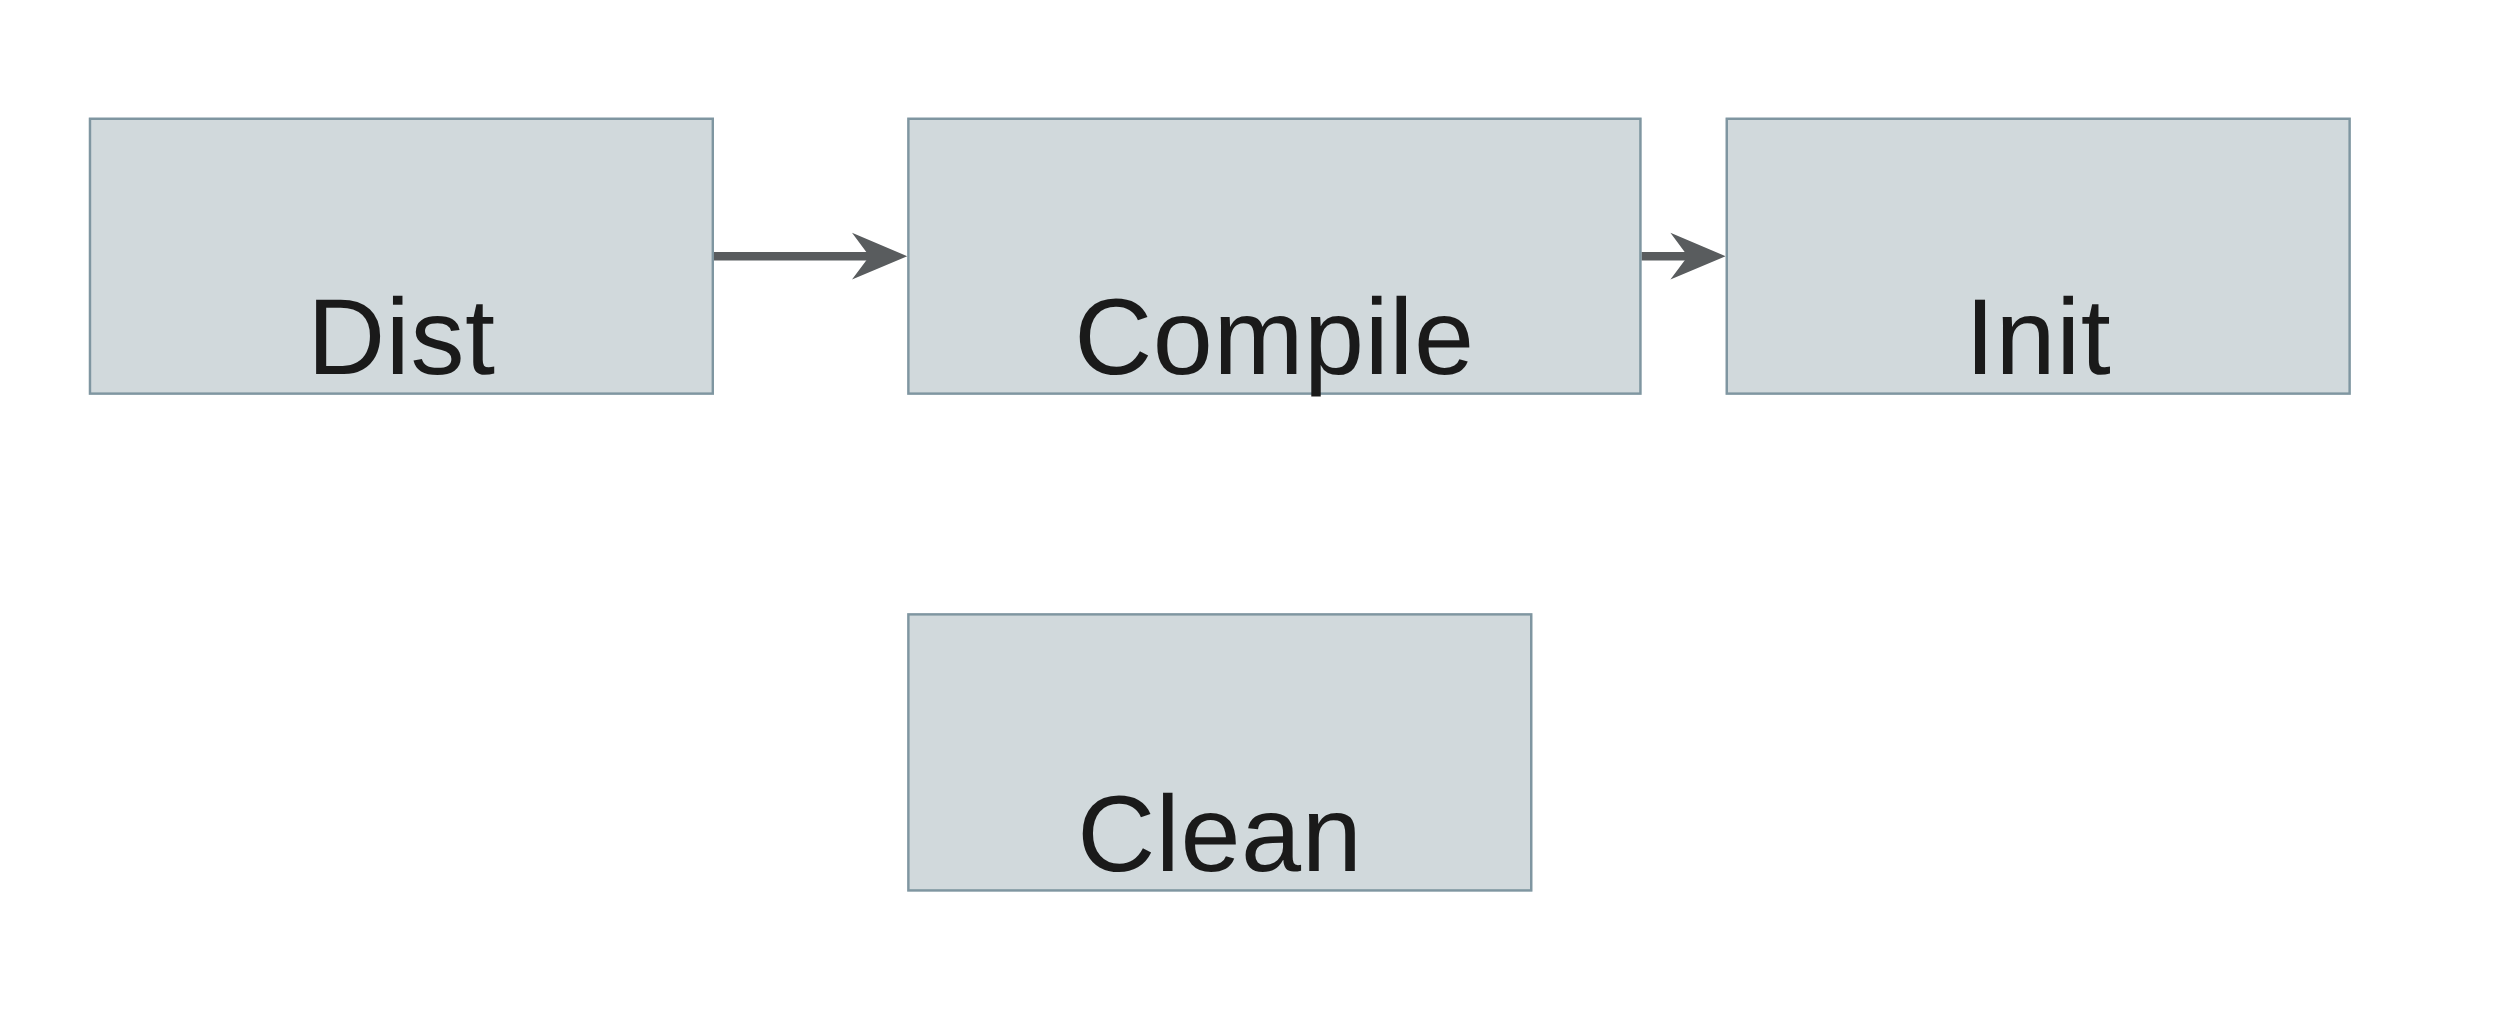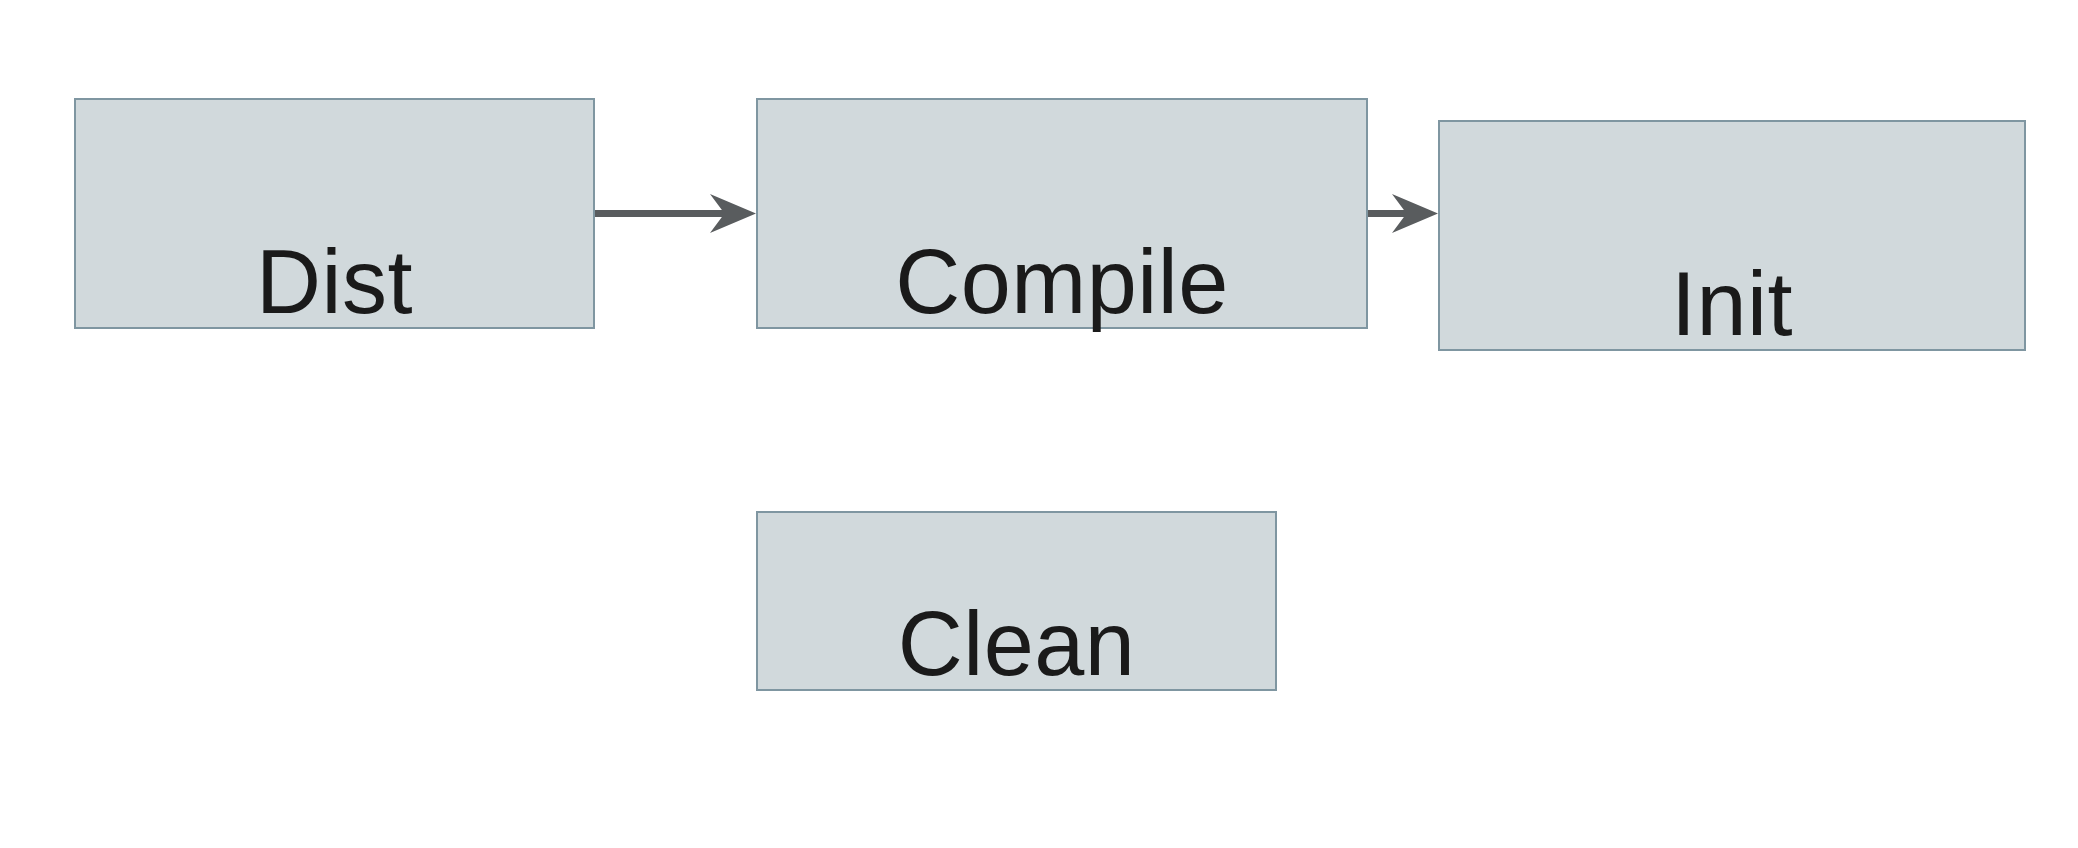--- a/index.html
+++ b/index.html
@@ -40,22 +40,22 @@
     background: var(--box-fill, #d1d9dc);
     border: 2.5px solid var(--box-border, #7f96a1);
     color: var(--text, #1a1a1a);
     font-size: 90px;
     font-weight: 400;
     line-height: 1;
     letter-spacing: 0.5px;
   }
   .node-dist    { left: 74px;   top: 98px;  width: 521px; height: 231px; }
   .node-compile { left: 756px;  top: 98px;  width: 612px; height: 231px; }
-  .node-init    { left: 1438px; top: 98px;  width: 588px; height: 231px; margin-top: 22px; }
-  .node-clean   { left: 756px;  top: 511px; width: 521px; height: 180px; }
+  .node-init    { left: 1438px; top: 98px;  width: 521px; height: 231px; }
+  .node-clean   { left: 756px;  top: 511px; width: 521px; height: 232px; }
 </style>
 </head>
 <body>
 
 <div class="canvas">
 
   <svg class="edges" viewBox="0 0 2078 848" xmlns="http://www.w3.org/2000/svg">
     <g>
       <line class="edge-line" x1="594" y1="213.5" x2="740" y2="213.5"></line>
       <polygon class="edge-head" points="756,213.5 710,194 724.5,213.5 710,233"></polygon>

